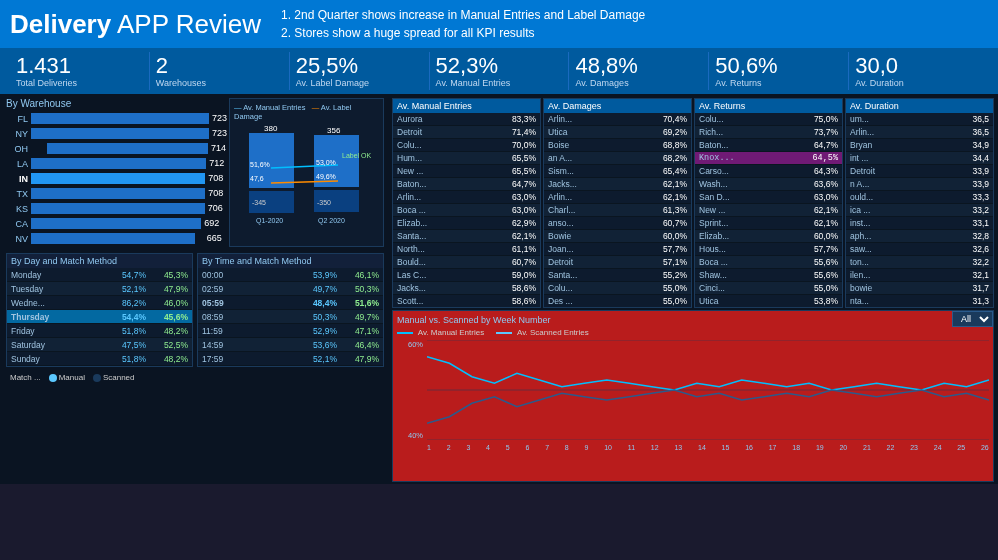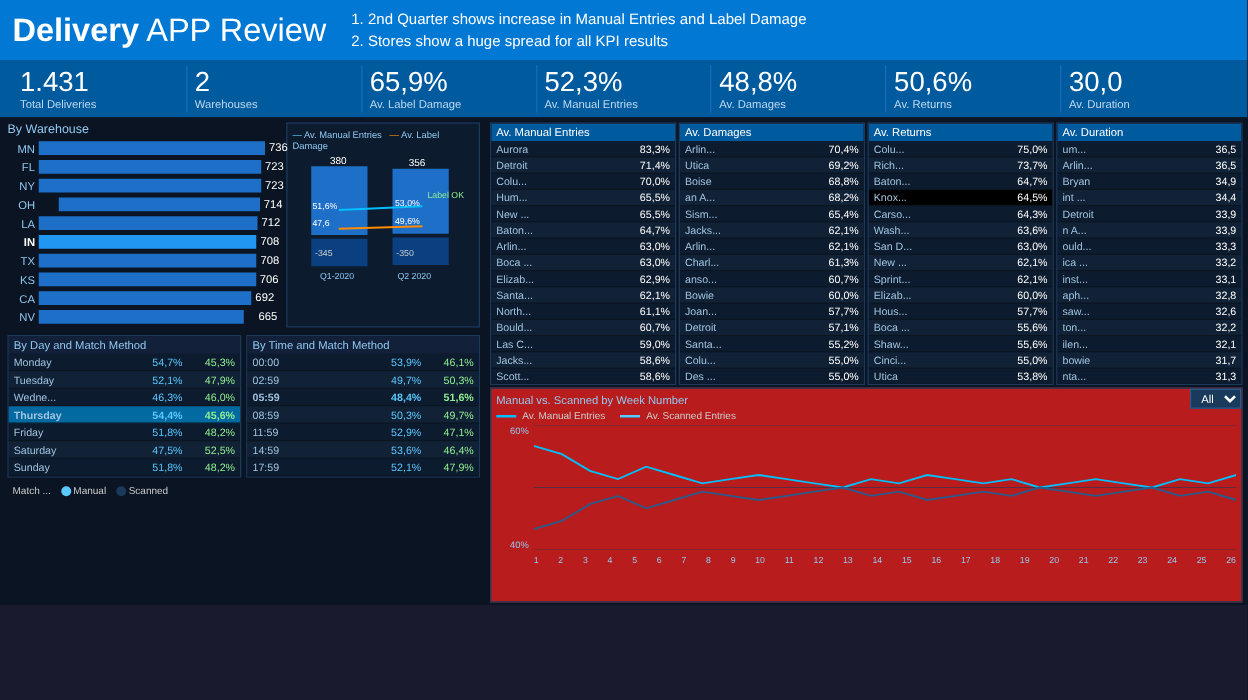--- a/index.html
+++ b/index.html
@@ -104,21 +104,21 @@
 <div class="kpi-bar">
   <div class="kpi-item">
     <div class="kpi-value">1.431</div>
     <div class="kpi-label">Total Deliveries</div>
   </div>
   <div class="kpi-item">
     <div class="kpi-value">2</div>
     <div class="kpi-label">Warehouses</div>
   </div>
   <div class="kpi-item">
-    <div class="kpi-value">65,9%</div>
+    <div class="kpi-value">25,5%</div>
     <div class="kpi-label">Av. Label Damage</div>
   </div>
   <div class="kpi-item">
     <div class="kpi-value">52,3%</div>
     <div class="kpi-label">Av. Manual Entries</div>
   </div>
   <div class="kpi-item">
     <div class="kpi-value">48,8%</div>
     <div class="kpi-label">Av. Damages</div>
   </div>
@@ -134,27 +134,20 @@
 
 <div style="display:flex; height:390px; background:#0a1422;">
 
   <div style="width:390px; padding:4px 6px; background:#0a1422; display:flex; flex-direction:column; gap:4px;">
 
     <div style="display:flex; gap:6px;">
 
       <div style="flex:1;">
         <div class="section-title">By Warehouse</div>
         <div id="warehouse-bars">
-            <div style="display: flex; align-items: center; margin-bottom: 2px; height: 13px;">
-              <span style="width: 22px; font-size: 9px; color: rgb(144, 200, 240); text-align: right; margin-right: 3px; font-weight: normal;">MN</span>
-              <div style="flex: 1 1 0%; height: 11px; position: relative;">
-                <div style="height: 100%; background: rgb(30, 111, 200); width: 94.4%;"></div>
-                <span style="position: absolute; left: 94.4%; top: 0px; padding-left: 3px; font-size: 9px; color: rgb(255, 255, 255);">736</span>
-              </div>
-            </div>
             <div style="display: flex; align-items: center; margin-bottom: 2px; height: 13px;">
               <span style="width: 22px; font-size: 9px; color: rgb(144, 200, 240); text-align: right; margin-right: 3px; font-weight: normal;">FL</span>
               <div style="flex: 1 1 0%; height: 11px; position: relative;">
                 <div style="height: 100%; background: rgb(30, 111, 200); width: 92.7%;"></div>
                 <span style="position: absolute; left: 92.7%; top: 0px; padding-left: 3px; font-size: 9px; color: rgb(255, 255, 255);">723</span>
               </div>
             </div>
             <div style="display: flex; align-items: center; margin-bottom: 2px; height: 13px;">
               <span style="width: 22px; font-size: 9px; color: rgb(144, 200, 240); text-align: right; margin-right: 3px; font-weight: normal;">NY</span>
               <div style="flex: 1 1 0%; height: 11px; position: relative;">
@@ -258,21 +251,21 @@
               <span style="width: 42px; font-size: 8.5px; color: rgb(91, 200, 255); text-align: right;">54,7%</span>
               <span style="width: 42px; font-size: 8.5px; color: rgb(144, 238, 144); text-align: right;">45,3%</span>
             </div>
             <div style="display: flex; padding: 1.5px 4px; background: rgb(17, 34, 54); border-bottom: 1px solid rgb(10, 21, 32);">
               <span style="flex: 1 1 0%; font-size: 8.5px; color: rgb(160, 196, 224);">Tuesday</span>
               <span style="width: 42px; font-size: 8.5px; color: rgb(91, 200, 255); text-align: right;">52,1%</span>
               <span style="width: 42px; font-size: 8.5px; color: rgb(144, 238, 144); text-align: right;">47,9%</span>
             </div>
             <div style="display: flex; padding: 1.5px 4px; background: rgb(13, 27, 46); border-bottom: 1px solid rgb(10, 21, 32);">
               <span style="flex: 1 1 0%; font-size: 8.5px; color: rgb(160, 196, 224);">Wedne...</span>
-              <span style="width: 42px; font-size: 8.5px; color: rgb(91, 200, 255); text-align: right;">46,3%</span>
+              <span style="width: 42px; font-size: 8.5px; color: rgb(91, 200, 255); text-align: right;">86,2%</span>
               <span style="width: 42px; font-size: 8.5px; color: rgb(144, 238, 144); text-align: right;">46,0%</span>
             </div>
             <div style="display: flex; padding: 1.5px 4px; background: #0369a1; border-bottom: 1px solid rgb(10, 21, 32); font-weight: bold;">
               <span style="flex: 1 1 0%; font-size: 8.5px; color: rgb(160, 196, 224);">Thursday</span>
               <span style="width: 42px; font-size: 8.5px; color: rgb(91, 200, 255); text-align: right;">54,4%</span>
               <span style="width: 42px; font-size: 8.5px; color: rgb(144, 238, 144); text-align: right;">45,6%</span>
             </div>
             <div style="display: flex; padding: 1.5px 4px; background: rgb(13, 27, 46); border-bottom: 1px solid rgb(10, 21, 32);">
               <span style="flex: 1 1 0%; font-size: 8.5px; color: rgb(160, 196, 224);">Friday</span>
               <span style="width: 42px; font-size: 8.5px; color: rgb(91, 200, 255); text-align: right;">51,8%</span>
@@ -484,21 +477,21 @@
               <span style="width: 38px; font-size: 8.5px; color: rgb(255, 255, 255); text-align: right;">75,0%</span>
             </div>
             <div style="display: flex; padding: 1px 4px; background: rgb(17, 34, 54); border-bottom: 1px solid rgb(10, 21, 32);">
               <span style="flex: 1 1 0%; font-size: 8.5px; color: rgb(160, 196, 224); overflow: hidden;">Rich...</span>
               <span style="width: 38px; font-size: 8.5px; color: rgb(255, 255, 255); text-align: right;">73,7%</span>
             </div>
             <div style="display: flex; padding: 1px 4px; background: rgb(13, 27, 46); border-bottom: 1px solid rgb(10, 21, 32);">
               <span style="flex: 1 1 0%; font-size: 8.5px; color: rgb(160, 196, 224); overflow: hidden;">Baton...</span>
               <span style="width: 38px; font-size: 8.5px; color: rgb(255, 255, 255); text-align: right;">64,7%</span>
             </div>
-            <div style="display: flex; padding: 1px 4px; background: #000000; border-bottom: 1px solid rgb(10, 21, 32);">
+            <div style="display: flex; padding: 1px 4px; background: #701a75; border-bottom: 1px solid rgb(10, 21, 32); font-family: Liberation Mono, monospace;">
               <span style="flex: 1 1 0%; font-size: 8.5px; color: rgb(160, 196, 224); overflow: hidden;">Knox...</span>
               <span style="width: 38px; font-size: 8.5px; color: rgb(255, 255, 255); text-align: right;">64,5%</span>
             </div>
             <div style="display: flex; padding: 1px 4px; background: rgb(13, 27, 46); border-bottom: 1px solid rgb(10, 21, 32);">
               <span style="flex: 1 1 0%; font-size: 8.5px; color: rgb(160, 196, 224); overflow: hidden;">Carso...</span>
               <span style="width: 38px; font-size: 8.5px; color: rgb(255, 255, 255); text-align: right;">64,3%</span>
             </div>
             <div style="display: flex; padding: 1px 4px; background: rgb(17, 34, 54); border-bottom: 1px solid rgb(10, 21, 32);">
               <span style="flex: 1 1 0%; font-size: 8.5px; color: rgb(160, 196, 224); overflow: hidden;">Wash...</span>
               <span style="width: 38px; font-size: 8.5px; color: rgb(255, 255, 255); text-align: right;">63,6%</span>

